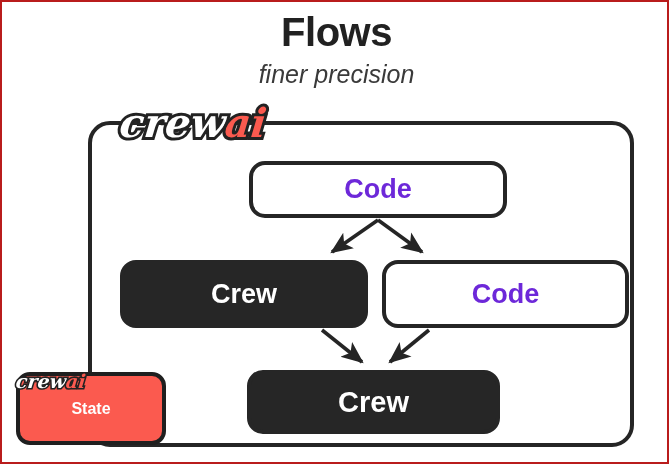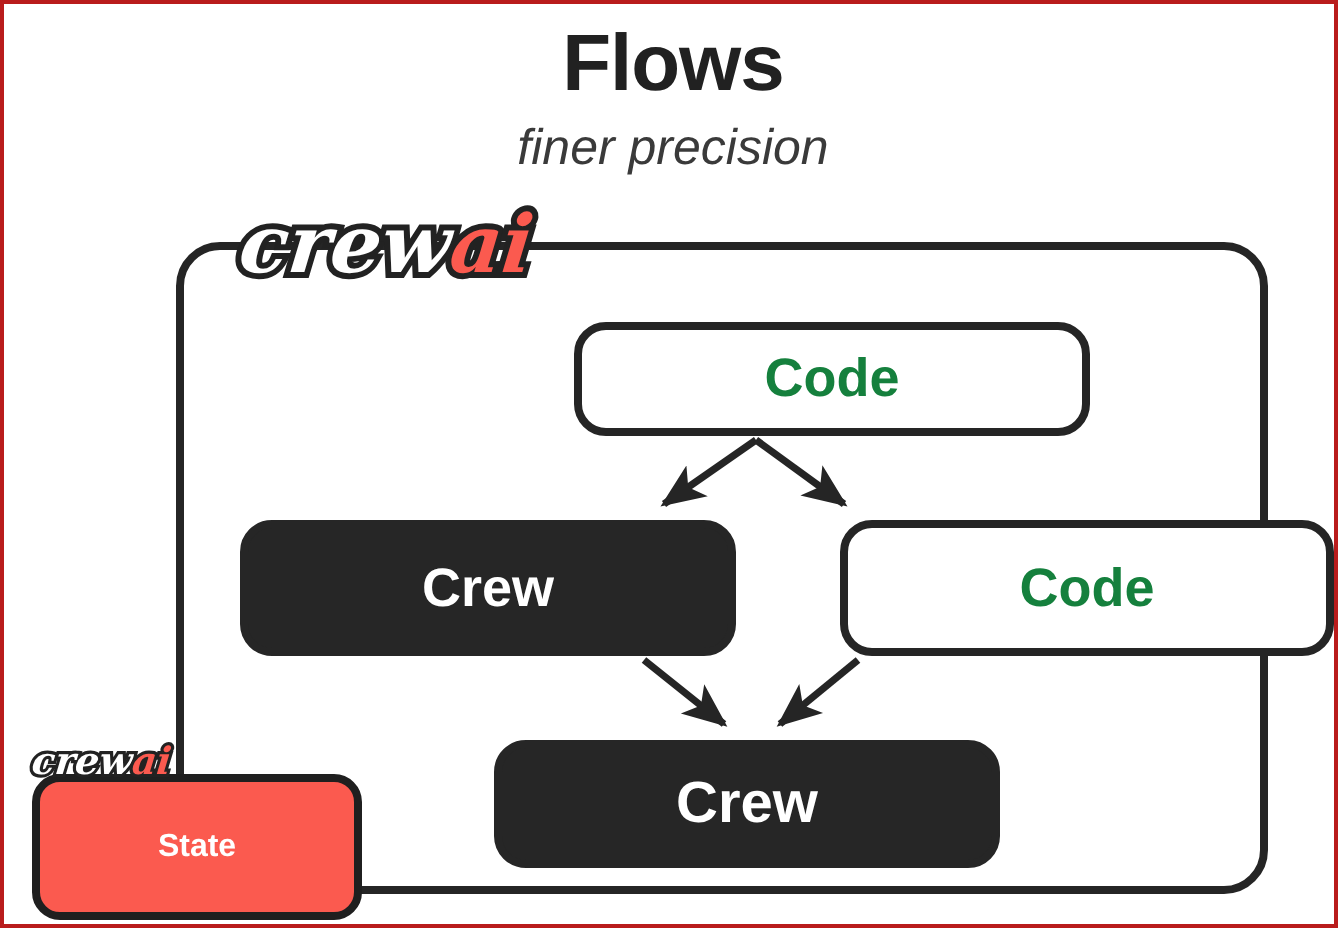--- a/index.html
+++ b/index.html
@@ -101,40 +101,39 @@
     border-radius: 16px;
     display: flex;
     align-items: center;
     justify-content: center;
     font-weight: bold;
     z-index: 4;
   }
   .node.light {
     background: #ffffff;
     border: 4px solid #252525;
-    color: #15803d;
-    margin-left: 38px;
+    color: #6d28d9;
   }
   .node.dark {
     background: #262626;
     border: 4px solid #262626;
     color: #ffffff;
   }
   .node.state {
     background: #fb5a4f;
     border: 4px solid #1f1f1f;
     color: #ffffff;
     border-radius: 14px;
   }
 
   #node-code-top   { left: 247px; top: 159px; width: 258px; height: 57px; font-size: 27px; }
   #node-crew-mid   { left: 118px; top: 258px; width: 248px; height: 68px; font-size: 27px; }
   #node-code-mid   { left: 380px; top: 258px; width: 247px; height: 68px; font-size: 27px; }
   #node-crew-bottom{ left: 245px; top: 368px; width: 253px; height: 64px; font-size: 29px; }
-  #node-state      { left: 14px;  top: 385px; width: 165px; height: 73px; font-size: 16px; z-index: 6; }
+  #node-state      { left: 14px;  top: 370px; width: 150px; height: 73px; font-size: 16px; z-index: 6; }
 
   
   #arrow-layer {
     position: absolute;
     left: 0;
     top: 0;
     width: 669px;
     height: 464px;
     pointer-events: none;
     z-index: 5;

